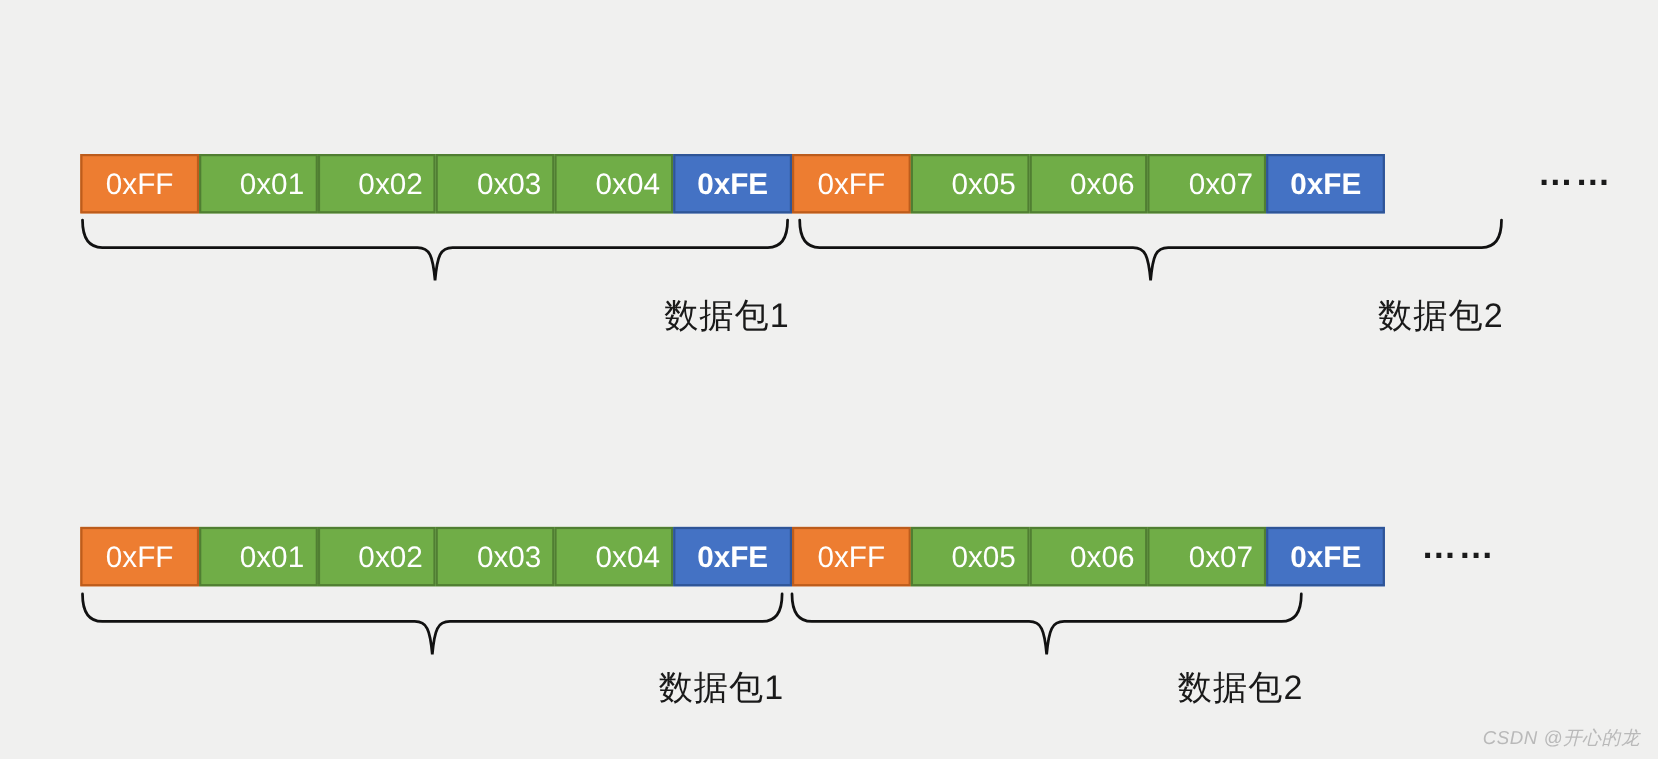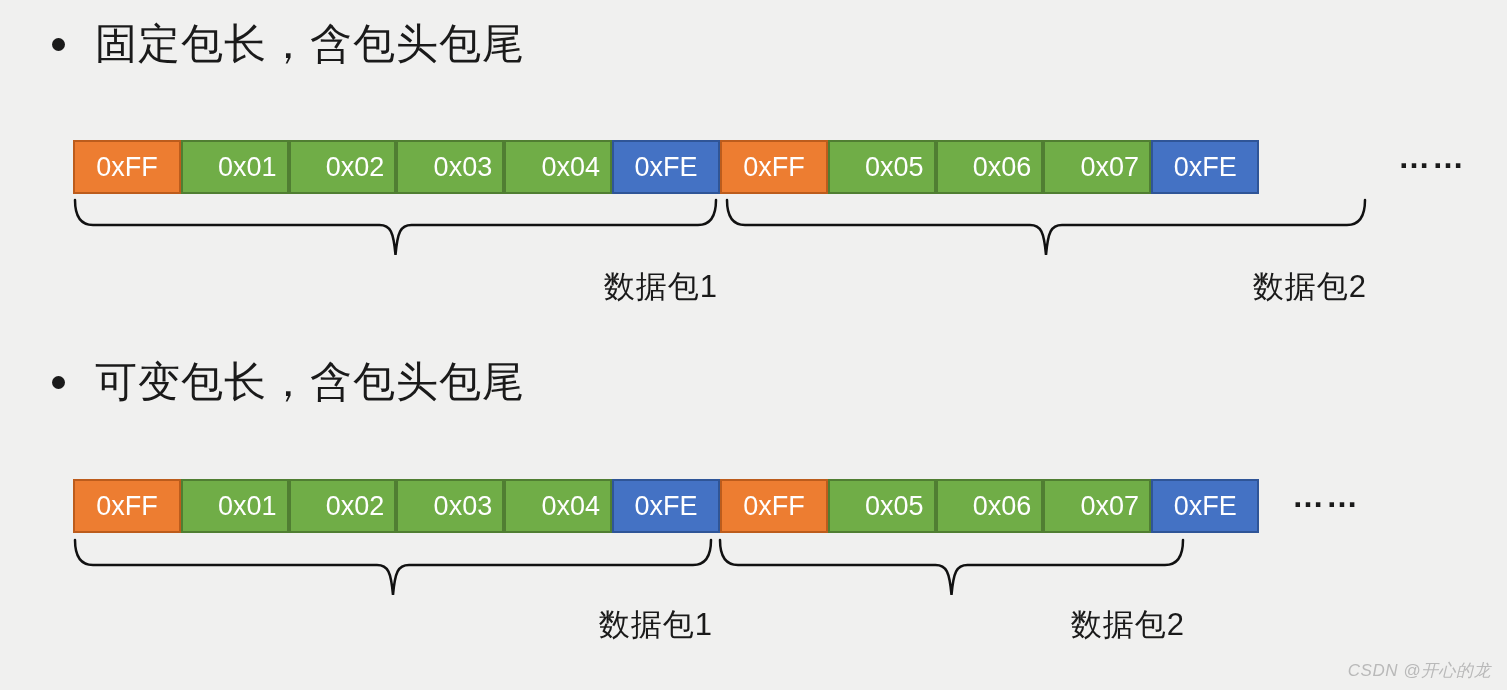--- a/index.html
+++ b/index.html
@@ -37,21 +37,21 @@
   .cell {
     flex: 0 0 107.83px; box-sizing: border-box;
     height: 54px;
     display: flex; align-items: center; justify-content: center;
     color: var(--cell-text, #FFFFFF);
     font-size: 27px;
     border: 2px solid transparent;
   }
   .cell-header { background: var(--header-fill, #ED7D31); border-color: var(--header-border, #BC5C1C); }
   .cell-data   { background: var(--data-fill, #70AD47);   border-color: var(--data-border, #507E32); padding-left: 25px; }
-  .cell-tail   { background: var(--tail-fill, #4472C4);   border-color: var(--tail-border, #2F5597); }
+  .cell-tail   { background: var(--tail-fill, #4472C4);   border-color: var(--tail-border, #2F5597); font-weight: bold; }
 
   .ellipsis {
     position: absolute; height: 54px; width: 90px;
     display: flex; align-items: center;
     font-size: 32px; font-weight: 700;
     color: var(--text, #1A1A1A);
     letter-spacing: 2px;
   }
   .ellipsis span { transform: translateY(-10px); }
   .ellipsis-1 { left: 1398px; top: 140px; }
@@ -80,24 +80,20 @@
     font-size: 17px; color: var(--watermark-color, #B9B9B9);
     letter-spacing: 0.5px;
     font-style: italic;
   }
 </style>
 </head>
 <body>
 
 <div class="slide">
 
-  <div class="heading heading-1">
-    <span class="bullet"></span>
-    <span>固定包长，含包头包尾</span>
-  </div>
 
   <div class="byte-row byte-row-1">
       <div class="cell cell-header">0xFF</div>
       <div class="cell cell-data">0x01</div>
       <div class="cell cell-data">0x02</div>
       <div class="cell cell-data">0x03</div>
       <div class="cell cell-data">0x04</div>
       <div class="cell cell-tail">0xFE</div>
       <div class="cell cell-header">0xFF</div>
       <div class="cell cell-data">0x05</div>
@@ -117,24 +113,20 @@
     </div>
   <div class="brace brace-r1-p2">
       <svg width="642" height="60" viewBox="0 0 642 60">
         <path d="M2,2 C2,18 7,27 20,27 L305,27 C316,27 319,34 321,57 C323,34 326,27 337,27 L622,27 C635,27 640,18 640,2" fill="none" stroke="#111111" stroke-width="2.5" stroke-linecap="round"></path>
       </svg>
     </div>
 
   <div class="packet-label label-r1-p1">数据包1</div>
   <div class="packet-label label-r1-p2">数据包2</div>
 
-  <div class="heading heading-2">
-    <span class="bullet"></span>
-    <span>可变包长，含包头包尾</span>
-  </div>
 
   <div class="byte-row byte-row-2">
       <div class="cell cell-header">0xFF</div>
       <div class="cell cell-data">0x01</div>
       <div class="cell cell-data">0x02</div>
       <div class="cell cell-data">0x03</div>
       <div class="cell cell-data">0x04</div>
       <div class="cell cell-tail">0xFE</div>
       <div class="cell cell-header">0xFF</div>
       <div class="cell cell-data">0x05</div>

